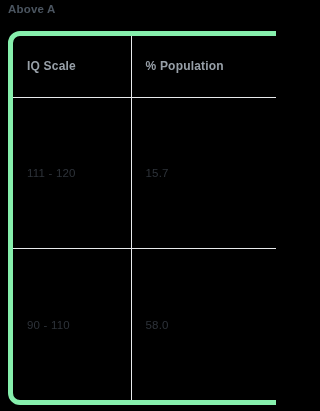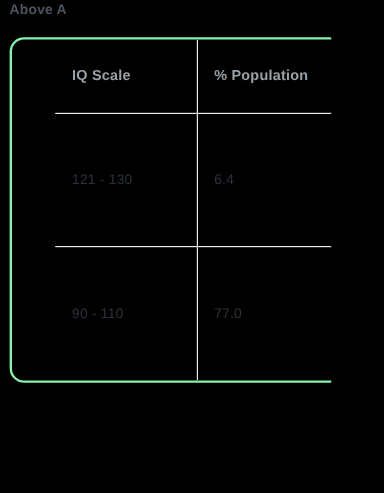--- a/index.html
+++ b/index.html
@@ -25,26 +25,25 @@
     letter-spacing: 0.2px;
     color: #4b5560;
   }
 
   
   .table-wrap {
     position: absolute;
     left: 8px;
     top: 31px;
     width: 285px;
-    height: 288px;
-    border: 2px solid #86efac;
+    height: 374px;
+    border: 5px solid #86efac;
     border-radius: 12px;
     box-sizing: border-box;
     overflow: hidden;
-    padding-left: 36px;
   }
 
   table.iq-table {
     width: 100%;
     height: 100%;
     border-collapse: collapse;
     table-layout: fixed;
   }
 
   table.iq-table col.c1 { width: 118px; }
@@ -100,22 +99,22 @@
       <col class="c2">
     </colgroup>
     <thead>
       <tr>
         <th>IQ Scale</th>
         <th>% Population</th>
       </tr>
     </thead>
     <tbody>
       <tr>
-        <td>121 - 130</td>
-        <td>6.4</td>
+        <td>111 - 120</td>
+        <td>15.7</td>
       </tr>
       <tr>
         <td>90 - 110</td>
-        <td>77.0</td>
+        <td>58.0</td>
       </tr>
     </tbody>
   </table>
 </div>
 
 </body></html>

